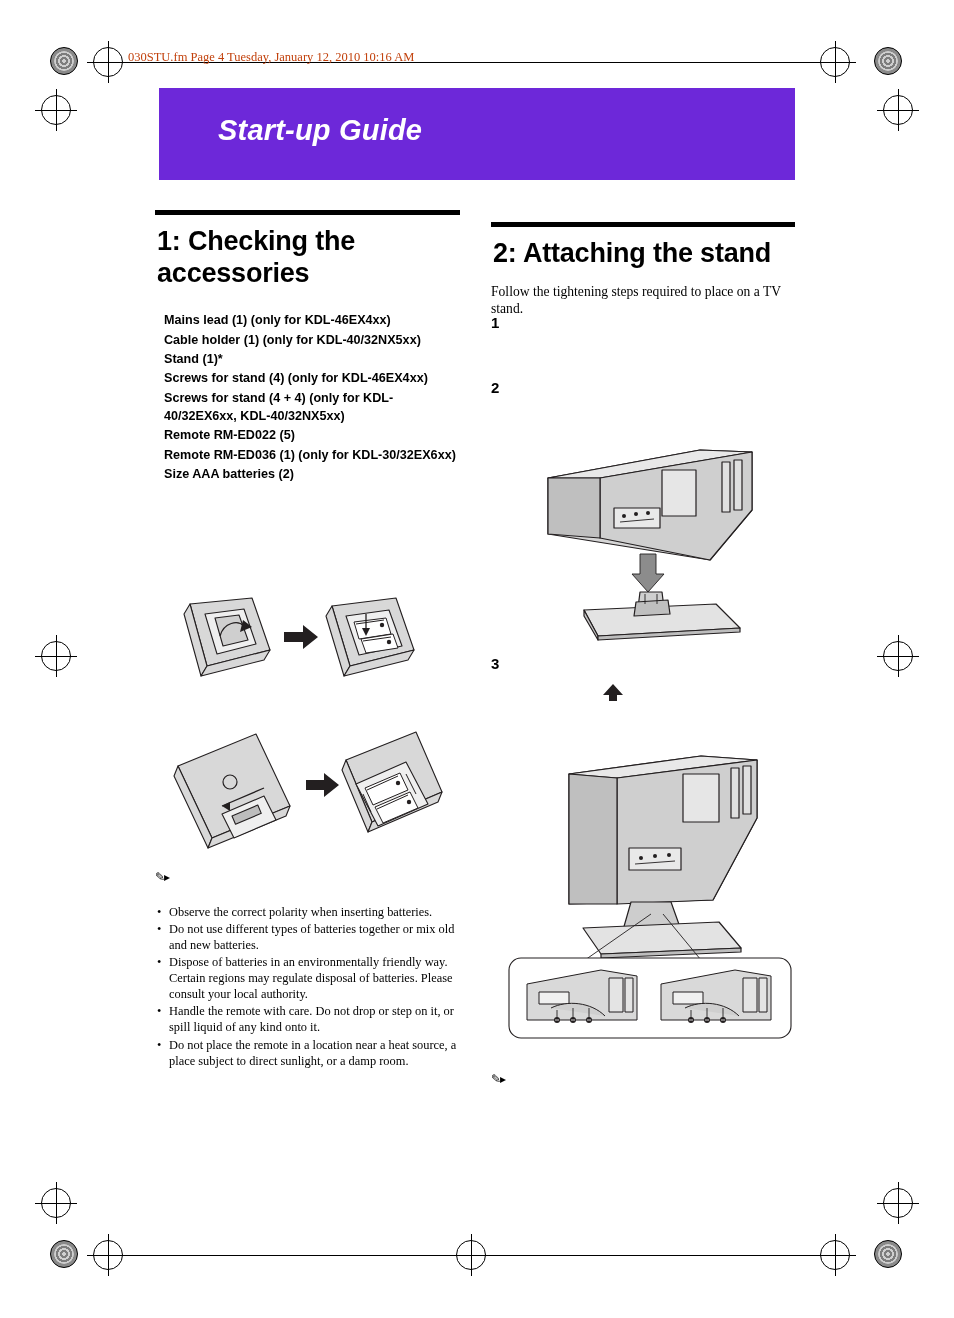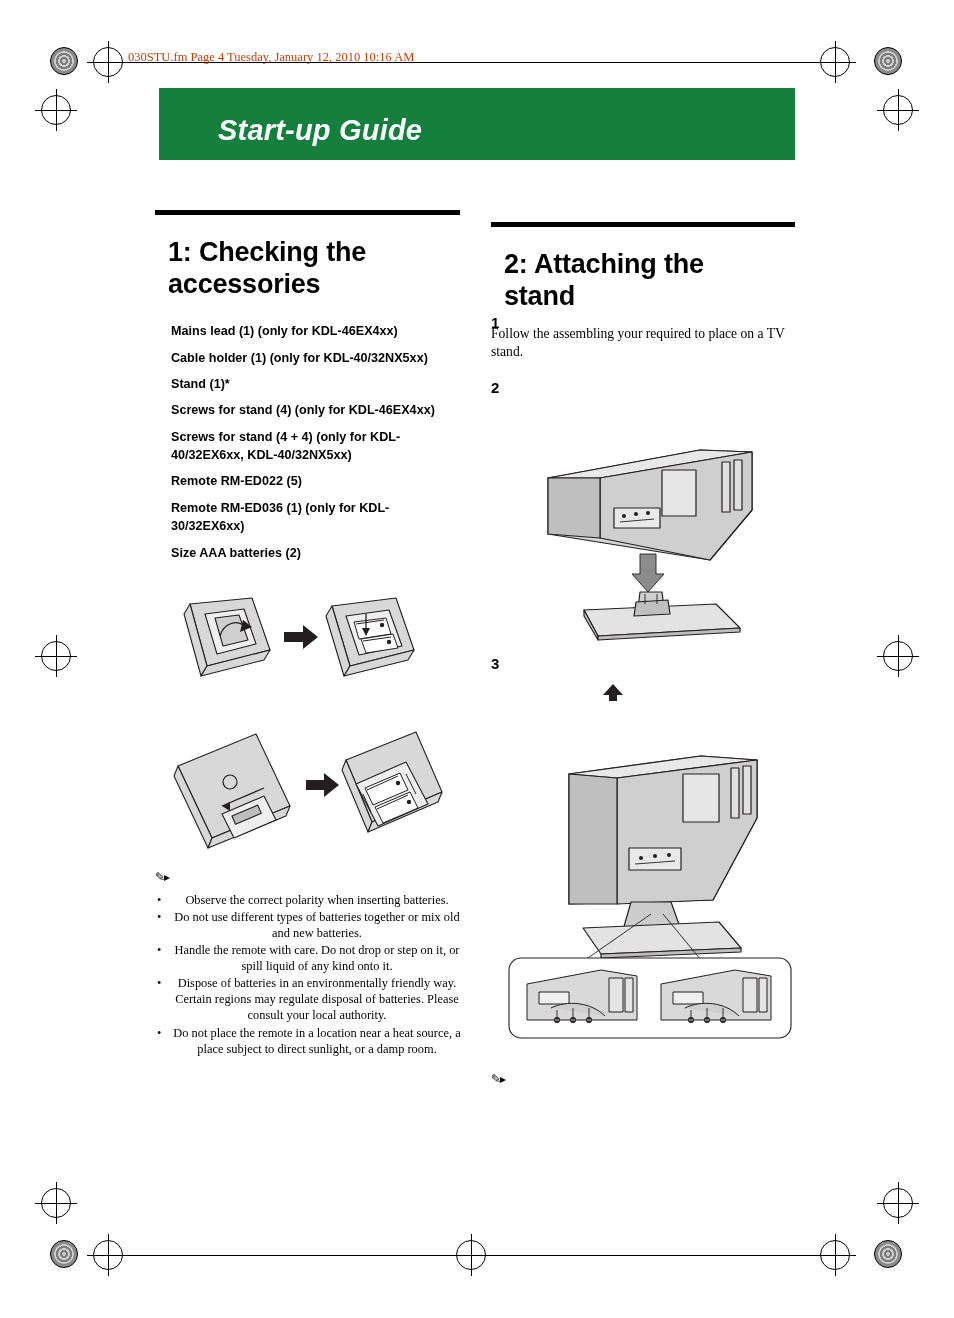--- a/index.html
+++ b/index.html
@@ -25,65 +25,65 @@
   .cropline{position:absolute;background:#000;}
 
   
   .filehdr{
     position:absolute;left:128px;top:50px;font-family:"Liberation Serif",serif;
     font-size:12.5px;color:#c2410c;white-space:nowrap;
   }
 
   
   .titlebar{
-    position:absolute;left:159px;top:88px;width:636px;height:72px;
-    background:#15803d;
+    position:absolute;left:159px;top:88px;width:636px;height:92px;
+    background:#6d28d9;
   }
   .titlebar h1{
     margin:0;position:absolute;left:59px;top:26px;
     font-family:"Liberation Sans",sans-serif;
     font-style:italic;font-weight:bold;font-size:29px;color:#ffffff;
     letter-spacing:0.2px;
   }
 
   
   .col-left{position:absolute;left:155px;top:210px;width:305px;}
   .col-right{position:absolute;left:491px;top:222px;width:304px;}
 
   .rule{height:5px;background:#000;width:100%;}
   .rule.short{width:304px;}
 
   h2{
-    margin:13px;padding-top:9px;
+    margin:2px;padding-top:9px;
     font-family:"Liberation Sans",sans-serif;
     font-weight:bold;font-size:27px;line-height:1.17;color:#000;
     letter-spacing:-0.2px;
   }
 
   .acc-list{
     margin:22px 0 0 0;padding:0;list-style:none;
     font-family:"Liberation Sans",sans-serif;
     font-weight:bold;font-size:12.6px;line-height:1.46;color:#000;
   }
-  .acc-list li{margin:8px;padding-left:8px;}
+  .acc-list li{margin:1px;padding-left:8px;}
 
   .body-text{
     margin:13px 0 0 0;font-family:"Liberation Serif",serif;
     font-size:13.6px;line-height:1.31;color:#000;
   }
 
   .stepnum{
     font-family:"Liberation Sans",sans-serif;font-weight:bold;
     font-size:15px;color:#000;position:absolute;left:0;
   }
 
   
   .note-block{font-family:"Liberation Serif",serif;font-size:12.4px;line-height:1.3;color:#000;}
   .note-icon{font-size:12px;letter-spacing:-1px;}
-  .note-ul{margin:6px 0 0 0;padding:0;list-style:none;text-align:center;}
+  .note-ul{margin:18px 0 0 0;padding:0;list-style:none;}
   .note-ul li{position:relative;padding-left:14px;margin-bottom:1px;}
   .note-ul li:before{content:"\2022";position:absolute;left:2px;top:0;}
 
   
   .fig{position:absolute;}
   svg{display:block;}
 </style>
 </head>
 <body>
 
@@ -212,30 +212,30 @@
           <path d="M246 46 L256 66"></path>
       </g>
     </svg>
   </div>
 
   <div class="note-block" style="position:absolute;left:155px;top:870px;width:310px;">
     <div class="note-icon">✎ ▸</div>
     <ul class="note-ul">
       <li>Observe the correct polarity when inserting batteries.</li>
       <li>Do not use different types of batteries together or mix old and new batteries.</li>
+      <li>Dispose of batteries in an environmentally friendly way. Certain regions may regulate disposal of batteries. Please consult your local authority.</li>
       <li>Handle the remote with care. Do not drop or step on it, or spill liquid of any kind onto it.</li>
-      <li>Dispose of batteries in an environmentally friendly way. Certain regions may regulate disposal of batteries. Please consult your local authority.</li>
       <li>Do not place the remote in a location near a heat source, a place subject to direct sunlight, or a damp room.</li>
     </ul>
   </div>
 
   <div class="col-right">
     <div class="rule short"></div>
     <h2>2: Attaching the stand</h2>
-    <p class="body-text">Follow the assembling your required to place on a TV stand.</p>
+    <p class="body-text">Follow the tightening steps required to place on a TV stand.</p>
   </div>
 
   <div class="stepnum" style="left:491px;top:314px;">1</div>
   <div class="stepnum" style="left:491px;top:379px;">2</div>
   <div class="stepnum" style="left:491px;top:655px;">3</div>
 
   <div class="fig" style="left:540px;top:442px;">
     <svg width="250" height="210" viewBox="0 0 250 210">
 
       <g stroke="#231f20" stroke-width="1.2" stroke-linejoin="round">

